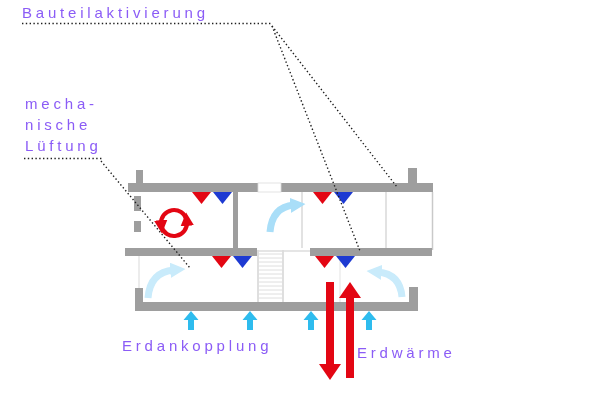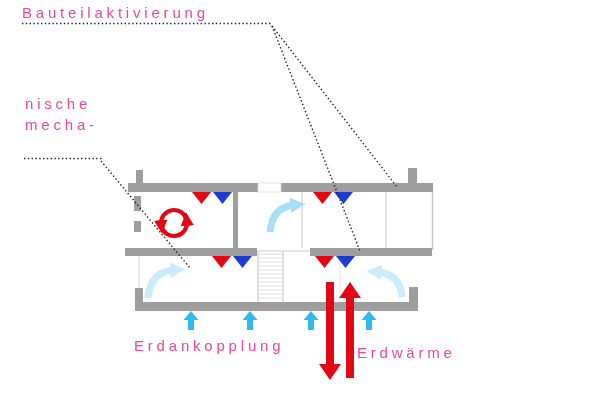--- a/index.html
+++ b/index.html
@@ -2,21 +2,21 @@
 <html><head>
 <meta charset="utf-8">
 <style>
   html,body{margin:0;padding:0;background:#fff;}
   .canvas{
     position:relative;width:600px;height:400px;background:#ffffff;overflow:hidden;
     font-family:"Liberation Sans", sans-serif;
   }
   .canvas svg{position:absolute;left:0;top:0;}
   .label{
-    position:absolute;color:#ec4899;font-size:15px;letter-spacing:3.8px;
+    position:absolute;color:#8b5cf6;font-size:15px;letter-spacing:3.8px;
     white-space:nowrap;line-height:21px;
   }
   .label span{display:block;}
   .lbl-erdwaerme{line-height:22px;margin-top:12px;}
 </style>
 </head>
 <body>
 
 <div class="canvas">
 
@@ -116,23 +116,24 @@
       <path d="M272,26 L397,187"></path>
       <path d="M272,26 L360,251"></path>
       <line x1="24" y1="158.5" x2="102" y2="158.5"></line>
       <path d="M101,161 L190,268"></path>
     </g>
   </svg>
 
   <div class="label" style="left:22px;top:2px">Bauteilaktivierung</div>
 
   <div class="label" style="left:25px;top:93px">
+    <span>mecha-</span>
     <span>nische</span>
-    <span>mecha-</span>
+    <span>Lüftung</span>
   </div>
 
-  <div class="label" style="left:134px;top:335px">Erdankopplung</div>
+  <div class="label" style="left:122px;top:335px">Erdankopplung</div>
 
   <div class="label lbl-erdwaerme" style="left:357px;top:330px">
     <span>Erdwärme</span>
   </div>
 
 </div>
 
 </body></html>

